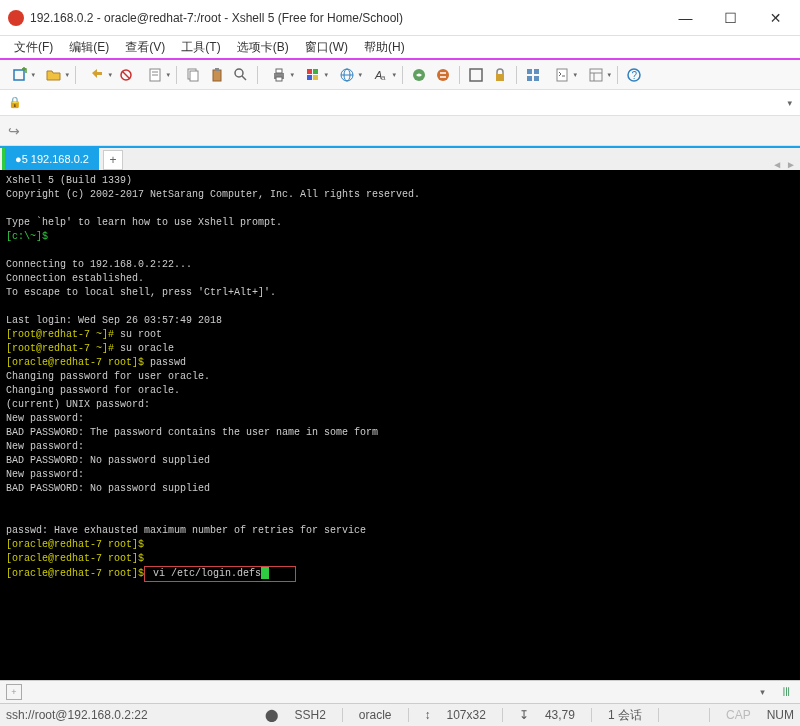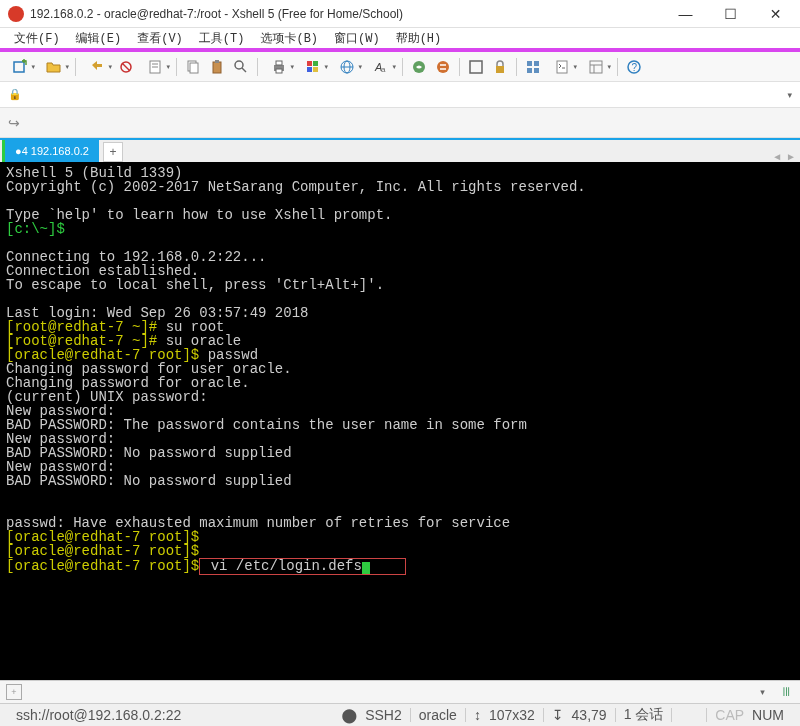--- a/index.html
+++ b/index.html
@@ -1,48 +1,48 @@
 <!DOCTYPE html>
 <html><head>
 <meta charset="utf-8">
 <style>
 * { margin: 0; padding: 0; box-sizing: border-box; }
 body { font-family: "Microsoft YaHei", Tahoma, sans-serif; font-size: 12px; background: #f0f0f0; width: 800px; height: 726px; overflow: hidden; display: flex; flex-direction: column; }
-.titlebar { height: 28px; background: #fff; display: flex; align-items: center; padding: 0 2px 0 8px; border-bottom: 1px solid #e0e0e0; }
+.titlebar { height: 36px; background: #fff; display: flex; align-items: center; padding: 0 2px 0 8px; border-bottom: 1px solid #e0e0e0; }
 .titlebar .app-icon { width: 16px; height: 16px; background: #d73a29; border-radius: 50%; margin-right: 6px; }
 .titlebar .title { flex: 1; font-size: 12px; color: #333; }
 .titlebar .win-btns { display: flex; }
 .titlebar .win-btn { width: 45px; height: 28px; display: flex; align-items: center; justify-content: center; color: #333; font-size: 14px; cursor: pointer; }
-.menubar { height: 24px; background: #fff; display: flex; align-items: center; padding: 0 8px; gap: 4px; border-bottom: 4px solid #d946ef; font-family: Liberation Mono, monospace; }
+.menubar { height: 24px; background: #fff; display: flex; align-items: center; padding: 0 8px; gap: 4px; border-bottom: 2px solid #d946ef; }
 .menu-item { padding: 2px 6px; cursor: pointer; color: #333; }
 .toolbar { height: 30px; background: #f8f8f8; display: flex; align-items: center; padding: 0 4px; gap: 2px; border-bottom: 1px solid #e0e0e0; }
 .tool-btn { width: 22px; height: 22px; display: flex; align-items: center; justify-content: center; cursor: pointer; border-radius: 2px; position: relative; }
 .tool-btn.dd { width: 32px; }
 .tool-btn.dd::after { content: "▾"; font-size: 7px; color: #666; position: absolute; right: 1px; }
 .tool-sep { width: 1px; height: 18px; background: #ccc; margin: 0 3px; }
 .addressbar { height: 26px; background: #fff; display: flex; align-items: center; padding: 0 8px; border-bottom: 1px solid #e0e0e0; color: #888; }
 .addressbar .lock { margin-right: 6px; font-size: 11px; }
 .addressbar .dd-arrow { margin-left: auto; font-size: 9px; color: #666; cursor: pointer; }
 .hint-bar { height: 30px; background: #f5f5f5; display: flex; align-items: center; padding: 0 8px; border-bottom: 1px solid #e0e0e0; color: #888; }
 .hint-bar .arrow-icon { margin-right: 6px; font-size: 14px; }
 .tabbar { height: 24px; background: #efefef; display: flex; align-items: flex-end; padding: 0 2px; border-top: 2px solid #1aa3e8; position: relative; }
 .tab { height: 22px; background: #1aa3e8; color: #fff; display: flex; align-items: center; padding: 0 10px; font-size: 11px; border-left: 3px solid #2ecc40; cursor: pointer; }
 .tab-add { width: 20px; height: 20px; border: 1px solid #ccc; background: #fff; display: flex; align-items: center; justify-content: center; margin-left: 4px; cursor: pointer; font-size: 12px; color: #666; }
 .tab-nav { position: absolute; right: 4px; display: flex; gap: 4px; color: #aaa; font-size: 10px; }
-.terminal { flex: 1; background: #000; color: #ccc; font-family: "Consolas", "Courier New", monospace; font-size: 14px; line-height: 14px; padding: 4px 6px; white-space: pre; overflow: hidden; }
+.terminal { flex: 1; background: #000; color: #ccc; font-family: "Consolas", "Courier New", monospace; font-size: 10px; line-height: 14px; padding: 4px 6px; white-space: pre; overflow: hidden; }
 .tg { color: #2ecc40; }
 .ty { color: #cccc00; }
 .tw { color: #ccc; }
 .cmd-box { display: inline-block; border: 1px solid #cc4444; padding: 0 2px; }
 .cursor { display: inline-block; width: 8px; height: 12px; background: #2ecc40; vertical-align: text-bottom; }
 .send-bar { height: 24px; background: #f5f5f5; display: flex; align-items: center; padding: 0 6px; border-top: 1px solid #ccc; border-bottom: 1px solid #ccc; color: #999; }
 .send-bar .plus-icon { width: 16px; height: 16px; border: 1px solid #aaa; display: flex; align-items: center; justify-content: center; margin-right: 6px; font-size: 9px; cursor: pointer; }
 .send-bar .send-dd { margin-left: auto; font-size: 9px; color: #666; cursor: pointer; }
 .send-bar .send-close { margin-left: 14px; cursor: pointer; color: #15803d; padding: 0 4px; }
-.status { height: 22px; background: #f0f0f0; display: flex; align-items: center; padding: 0 16px; font-size: 14px; color: #555; gap: 8px; }
+.status { height: 22px; background: #f0f0f0; display: flex; align-items: center; padding: 0 6px; font-size: 12px; color: #555; gap: 16px; }
 .status .sep { width: 1px; height: 14px; background: #ccc; }
 .status .grow { flex: 1; }
 svg { width: 16px; height: 16px; }
 </style>
 </head>
 <body>
 
 <div class="titlebar">
   <div class="app-icon"></div>
   <div class="title">192.168.0.2 - oracle@redhat-7:/root - Xshell 5 (Free for Home/School)</div>
@@ -202,21 +202,21 @@
 <div class="addressbar">
   <span class="lock">🔒</span>
   <span class="dd-arrow">▾</span>
 </div>
 
 <div class="hint-bar">
   <span class="arrow-icon">↪</span>
 </div>
 
 <div class="tabbar">
-  <div class="tab">● <span>4 192.168.0.2</span></div>
+  <div class="tab">● <span>5 192.168.0.2</span></div>
   <div class="tab-add">+</div>
   <div class="tab-nav">
     <span>◄</span>
     <span>►</span>
   </div>
 </div>
 
 <div class="terminal"><span class="tw">Xshell 5 (Build 1339)</span>
 <span class="tw">Copyright (c) 2002-2017 NetSarang Computer, Inc. All rights reserved.</span>
 

